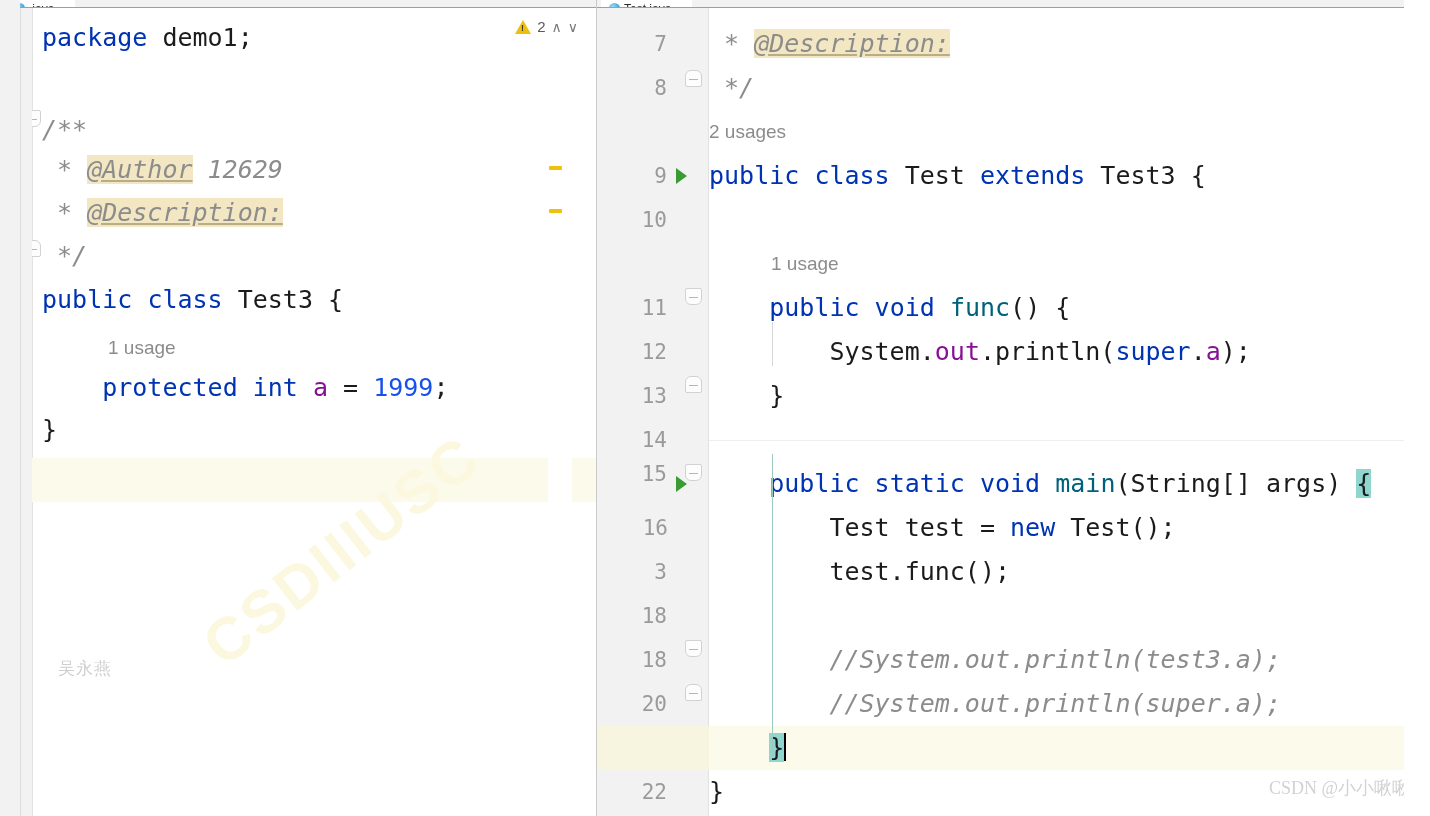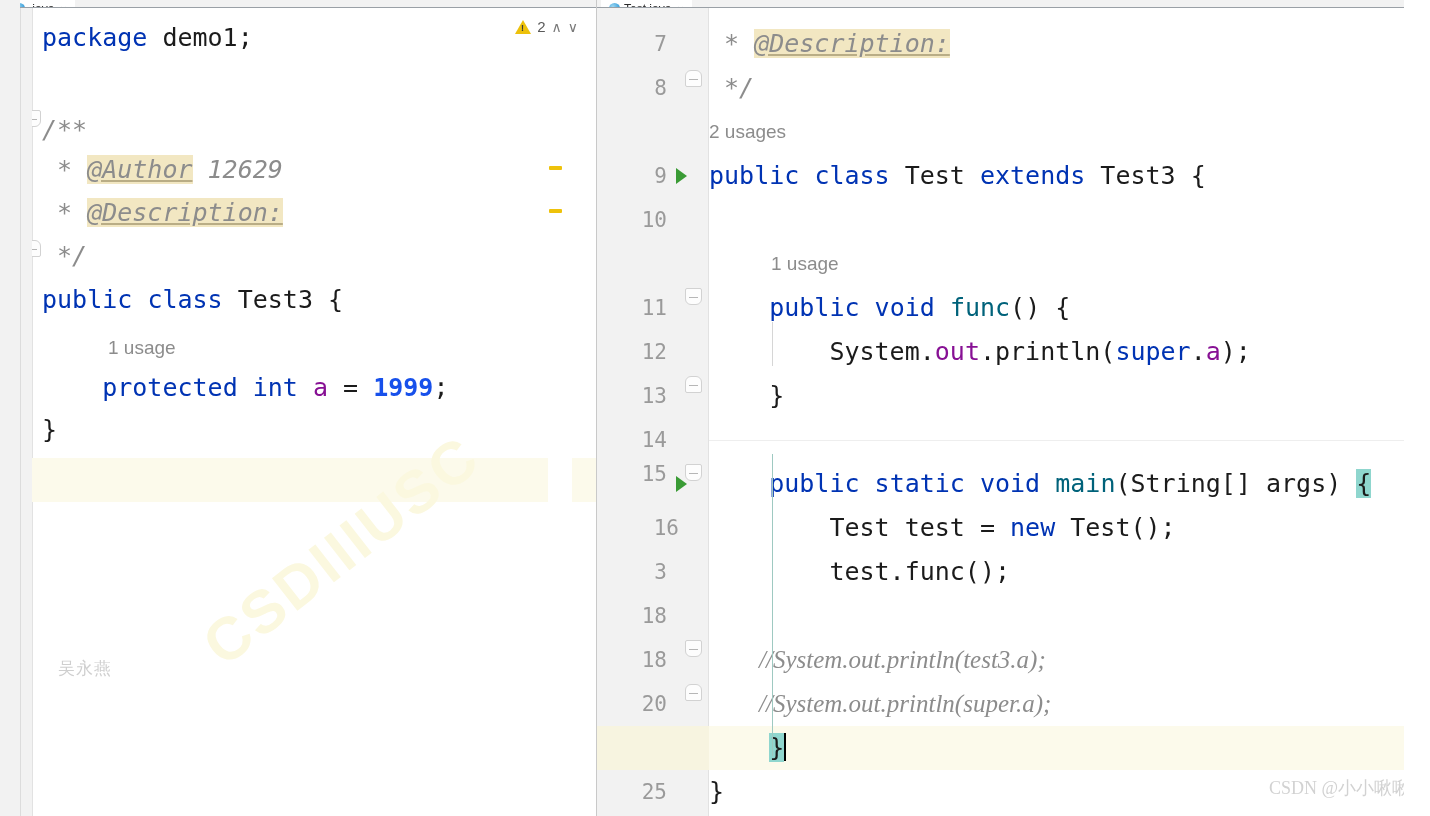--- a/index.html
+++ b/index.html
@@ -67,24 +67,24 @@
   }
 
   
   .code { position:absolute; top:8px; white-space:pre; }
   .ln {
     position:absolute; left:0; height:44px; line-height:44px;
     font-family:"DejaVu Sans Mono", monospace; font-size:25px;
     color:#1b1b1b; white-space:pre;
   }
   .kw   { color:#0033b3; }
-  .num  { color:#1750eb;font-weight:bold; }
+  .num  { color:#1750eb; }
   .fld  { color:#871094; }
   .mth  { color:#00627a; }
-  .cmt  { color:#8c8c8c; font-style:italic;font-family:Liberation Serif, serif; }
+  .cmt  { color:#8c8c8c; font-style:italic; }
   .doc  { color:#8c8c8c; font-style:italic; }
   .tag  { color:#8c8c8c; font-style:italic; background:#f2e7c2;
           text-decoration:underline; text-decoration-color:#b9ad86;margin-top:9px; }
   .tagval{ color:#8c8c8c; font-style:italic; }
   .brace-hl { background:#8fd6ce; }
 
   .usage {
     position:absolute; height:44px; line-height:44px;
     font-family:"Liberation Sans", sans-serif; font-size:19px; color:#8c8c8c;
     white-space:pre;
@@ -206,27 +206,27 @@
         <div class="lineno" style="top: 58px; width: 70px; left: 0px; height: 43.5px;">8</div>
         <div class="lineno" style="top: 146px; width: 70px; left: 0px; height: 43.5px;">9</div>
         <div class="runarrow" style="left: 79px; top: 160px;"></div>
         <div class="lineno" style="top: 190px; width: 70px; left: 0px; height: 43.5px;">10</div>
         <div class="lineno" style="top: 278px; width: 70px; left: 0px; height: 43.5px;">11</div>
         <div class="lineno" style="top: 322px; width: 70px; left: 0px; height: 43.5px;">12</div>
         <div class="lineno" style="top: 366px; width: 70px; left: 0px; height: 43.5px;">13</div>
         <div class="lineno" style="top: 410px; width: 70px; left: 0px; height: 43.5px;">14</div>
         <div class="lineno" style="top: 444px; width: 70px; left: 0px; height: 43.5px;">15</div>
         <div class="runarrow" style="left: 79px; top: 468px;"></div>
-        <div class="lineno" style="top: 498px; width: 70px; left: 12px; height: 43.5px;">16</div>
+        <div class="lineno" style="top: 498px; width: 70px; left: 1px; height: 43.5px;">16</div>
         <div class="lineno" style="top: 542px; width: 70px; left: 0px; height: 43.5px;">3</div>
         <div class="lineno" style="top: 586px; width: 70px; left: 0px; height: 43.5px; text-align: right;">18</div>
         <div class="lineno" style="top: 630px; width: 70px; left: 0px; height: 43.5px;">18</div>
         <div class="lineno" style="top: 674px; width: 70px; left: 0px; height: 43.5px;">20</div>
         <div class="lineno" style="top: 718px; width: 70px; left: 0px; height: 43.5px;">21</div>
-        <div class="lineno" style="top: 762px; width: 70px; left: 0px; height: 43.5px;">25</div>
+        <div class="lineno" style="top: 762px; width: 70px; left: 0px; height: 43.5px;">22</div>
         <div class="lineno" style="top: 806px; width: 70px; left: 0px;">23</div>
         <div class="fold close" style="left: 88px; top: 62px;"></div>
         <div class="fold open" style="left: 88px; top: 280px;"></div>
         <div class="fold close" style="left: 88px; top: 368px;"></div>
         <div class="fold open" style="left: 88px; top: 456px;"></div>
         <div class="fold open" style="left: 88px; top: 632px;"></div>
         <div class="fold close" style="left: 88px; top: 676px;"></div>
         <div class="fold close" style="left: 88px; top: 720px;"></div>
       </div>
     <div class="gutter-sep" style="left:111px;"></div>

